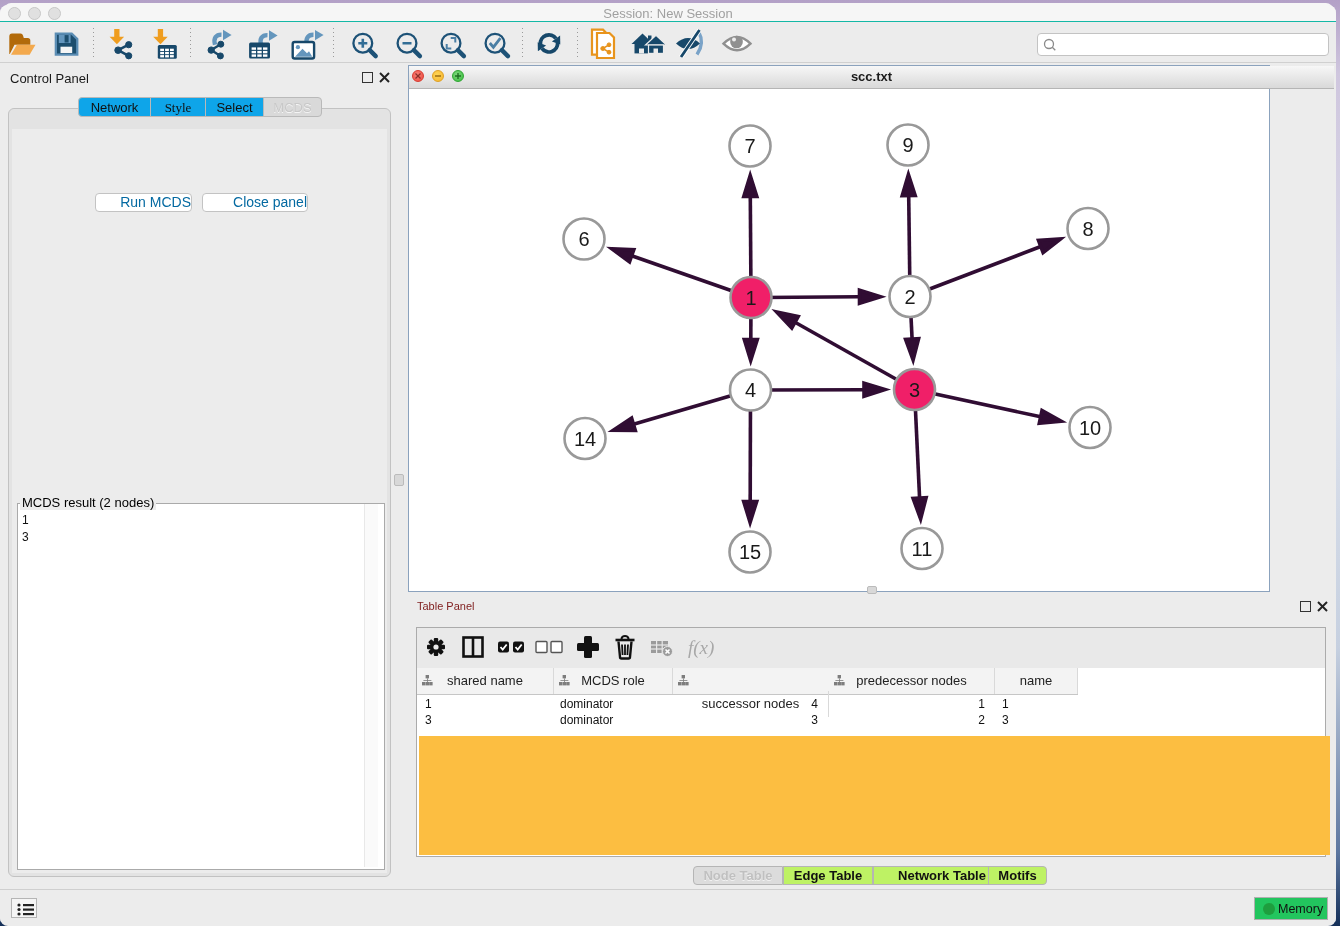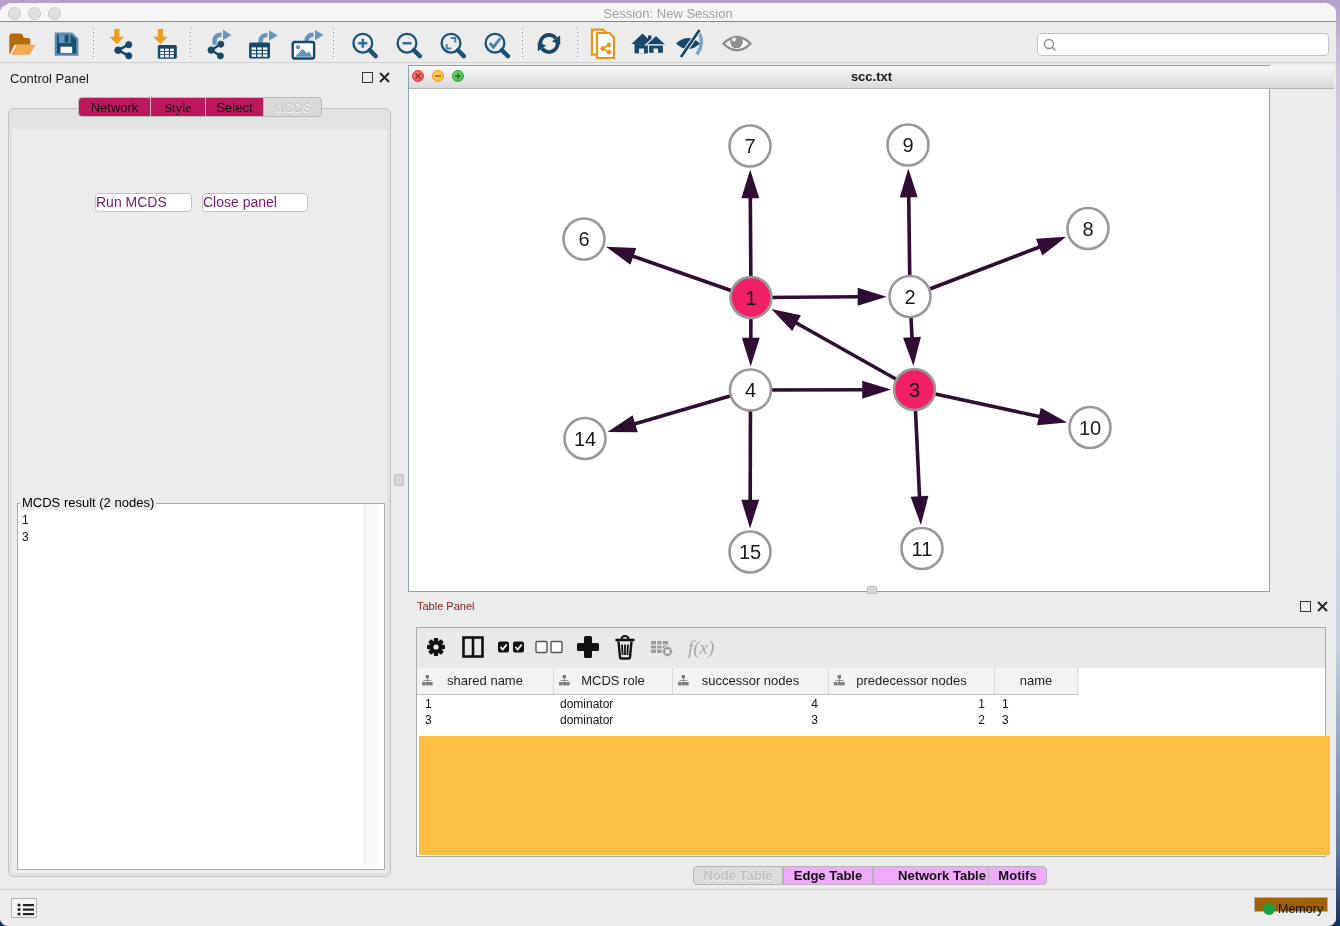--- a/index.html
+++ b/index.html
@@ -14,30 +14,30 @@
 #wtitle{left:0;top:1px;width:1336px;text-align:center;font-size:13px;color:#a0a0a0;}
 
 #toolbar{left:0;top:17px;width:1336px;height:40px;background:#ececec;border-bottom:1px solid #d0d0d0;}
 .tsep{position:absolute;top:6px;height:32px;width:1px;
  background-image:linear-gradient(#9a9a9a 33%, rgba(0,0,0,0) 0%);background-size:1px 4px;}
 #searchbox{position:absolute;left:1037px;top:11px;width:290px;height:21px;background:#fff;
  border:1px solid #c3c3c3;border-radius:4px;}
 
 #cp-title{left:10px;top:66px;font-size:13px;color:#1a1a1a;}
 .paneico{position:absolute;font-size:13px;color:#111;}
-.tab{position:absolute;top:92px;height:20px;background:#be185d;border:1px solid #b9b9b9;box-sizing:border-box;
+.tab{position:absolute;top:92px;height:20px;background:#0ea5e9;border:1px solid #b9b9b9;box-sizing:border-box;
  font-size:13px;color:#111;text-align:center;line-height:19px;}
 #cp-box{left:8px;top:103px;width:383px;height:769px;background:#e3e3e3;border:1px solid #c2c2c2;
  border-radius:6px;box-sizing:border-box;}
 #cp-inner{left:12px;top:124px;width:375px;height:744px;background:#ececec;}
 #optlabel{left:0;top:133px;width:400px;text-align:center;font-size:14px;color:#1a1a1a;}
 #dropdown{left:44px;top:154px;width:310px;height:20px;background:#fff;border:1px solid #c3c3c3;
  border-radius:4px;box-sizing:border-box;font-size:13px;color:#111;line-height:18px;padding-left:12px;}
 .btn{position:absolute;height:17px;background:#fff;border:1px solid #c3c3c3;border-radius:4px;
- font-size:14px;color:#701a75;text-align:left;line-height:16px;}
+ font-size:14px;color:#0369a1;text-align:right;line-height:16px;}
 #fieldset{left:17px;top:498px;width:366px;height:365px;background:#fff;border:1px solid #aaa;}
 #fslegend{left:20px;top:490px;font-size:13px;color:#000000;background:#ececec;padding:0 2px;}
 #fstext{left:22px;top:507px;font-size:12px;color:#111;line-height:16.5px;white-space:pre;}
 #fsscroll{left:364px;top:499px;width:13px;height:363px;background:#fafafa;border-left:1px solid #e8e8e8;}
 
 #vgrip{left:394px;top:469px;width:8px;height:10px;background:#d8d8d8;border:1px solid #bbb;border-radius:2px;}
 #hgrip{left:867px;top:581px;width:8px;height:6px;background:#d8d8d8;border:1px solid #bbb;border-radius:2px;}
 
 #netframe{left:408px;top:60px;width:862px;height:527px;border:1px solid #8ba2bd;background:#fff;box-sizing:border-box;}
 #nettitle{left:0;top:0;width:925px;height:22px;background:linear-gradient(#f7f7f7,#d9d9d9);
@@ -47,26 +47,26 @@
 
 #tp-title{left:417px;top:595px;font-size:11px;color:#7f1d1d;}
 #tablebox{left:416px;top:622px;width:910px;height:230px;background:#fff;border:1px solid #ababab;box-sizing:border-box;}
 #ttoolbar{left:0;top:0;width:908px;height:40px;background:#e9e9e9;}
 #thead{left:0;top:40px;width:661px;height:27px;background:#f3f3f3;border-bottom:1px solid #c6c6c6;box-sizing:border-box;}
 .hcell{position:absolute;top:0;height:26px;border-right:1px solid #d9d9d9;box-sizing:border-box;
  font-size:13px;color:#222;text-align:center;line-height:26px;}
 .rowt{position:absolute;font-size:12px;color:#111;}
 #yellowband{left:419px;top:731px;width:911px;height:119px;background:#fcbe41;}
 
-.btab{position:absolute;top:861px;height:19px;background:#f0abfc;border:1px solid #b5b5b5;box-sizing:border-box;
+.btab{position:absolute;top:861px;height:19px;background:#bef264;border:1px solid #b5b5b5;box-sizing:border-box;
  font-size:13px;font-weight:bold;color:#111;text-align:center;line-height:18px;}
 
 #statusbar{left:0;top:884px;width:1336px;height:32px;background:#ececec;border-top:1px solid #cfcfcf;}
 #listbtn{left:11px;top:893px;width:26px;height:20px;background:#f5f5f5;border:1px solid #b5b5b5;box-sizing:border-box;}
-#membtn{left:1254px;top:892px;width:74px;height:15px;background:#a16207;border:1px solid #b0b0b0;box-sizing:border-box;
+#membtn{left:1254px;top:892px;width:74px;height:23px;background:#22c55e;border:1px solid #b0b0b0;box-sizing:border-box;
  font-size:13px;color:#111;}
 svg{position:absolute;overflow:visible;}
 </style></head>
 <body>
 <div style="position:absolute;left:4px;top:3px;width:1329px;height:8px;background:#f6f6f6;border-radius:7px 7px 0 0;"></div>
 <div id="win">
  <div class="abs" id="titlebar">
   <div class="tl" style="left:8px;"></div>
       <div class="tl" style="left:28px;"></div>
       <div class="tl" style="left:48px;"></div>
@@ -396,21 +396,21 @@
               <line x1="252.5" y1="21.5" x2="248.5" y2="25.5"></line>
             </g>
           </g>
 
    <text x="271" y="25.5" font-family="Liberation Serif,serif" font-style="italic" font-size="19px" fill="#a8a8a8">f(x)</text>
   </svg>
       </div>
   <div class="abs" id="thead">
    <div class="hcell" style="left:0;width:137px;">shared name</div>
    <div class="hcell" style="left:137px;width:119px;">MCDS role</div>
-   <div class="hcell" style="left:256px;width:156px;">successor nodes</div>
+   <div class="hcell" style="left:256px;width:156px;margin-top:23px;">successor nodes</div>
    <div class="hcell" style="left:412px;width:166px;">predecessor nodes</div>
    <div class="hcell" style="left:578px;width:83px;">name</div>
    <svg width="661" height="26" style="left:0;top:0;">
     <g fill="#7d7d7d">
      <g transform="translate(5,7)">
               <rect x="3.6" y="0" width="3.4" height="3.4"></rect>
               <rect x="0" y="7" width="3.4" height="3.4"></rect>
               <rect x="7.2" y="7" width="3.4" height="3.4"></rect>
               <rect x="3.6" y="7" width="3.4" height="3.4"></rect>
               <rect x="5" y="3.4" width="0.8" height="3.6"></rect>

